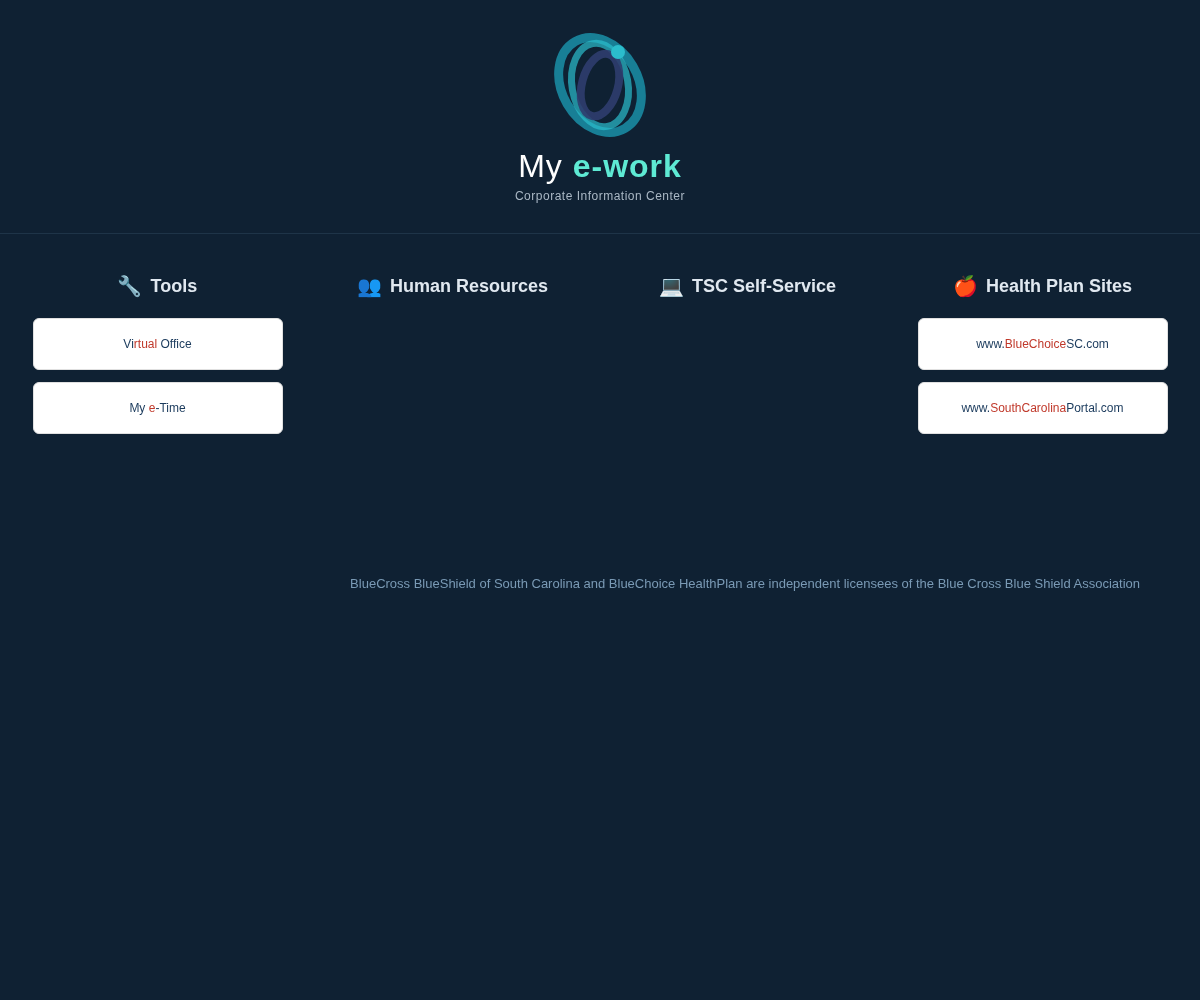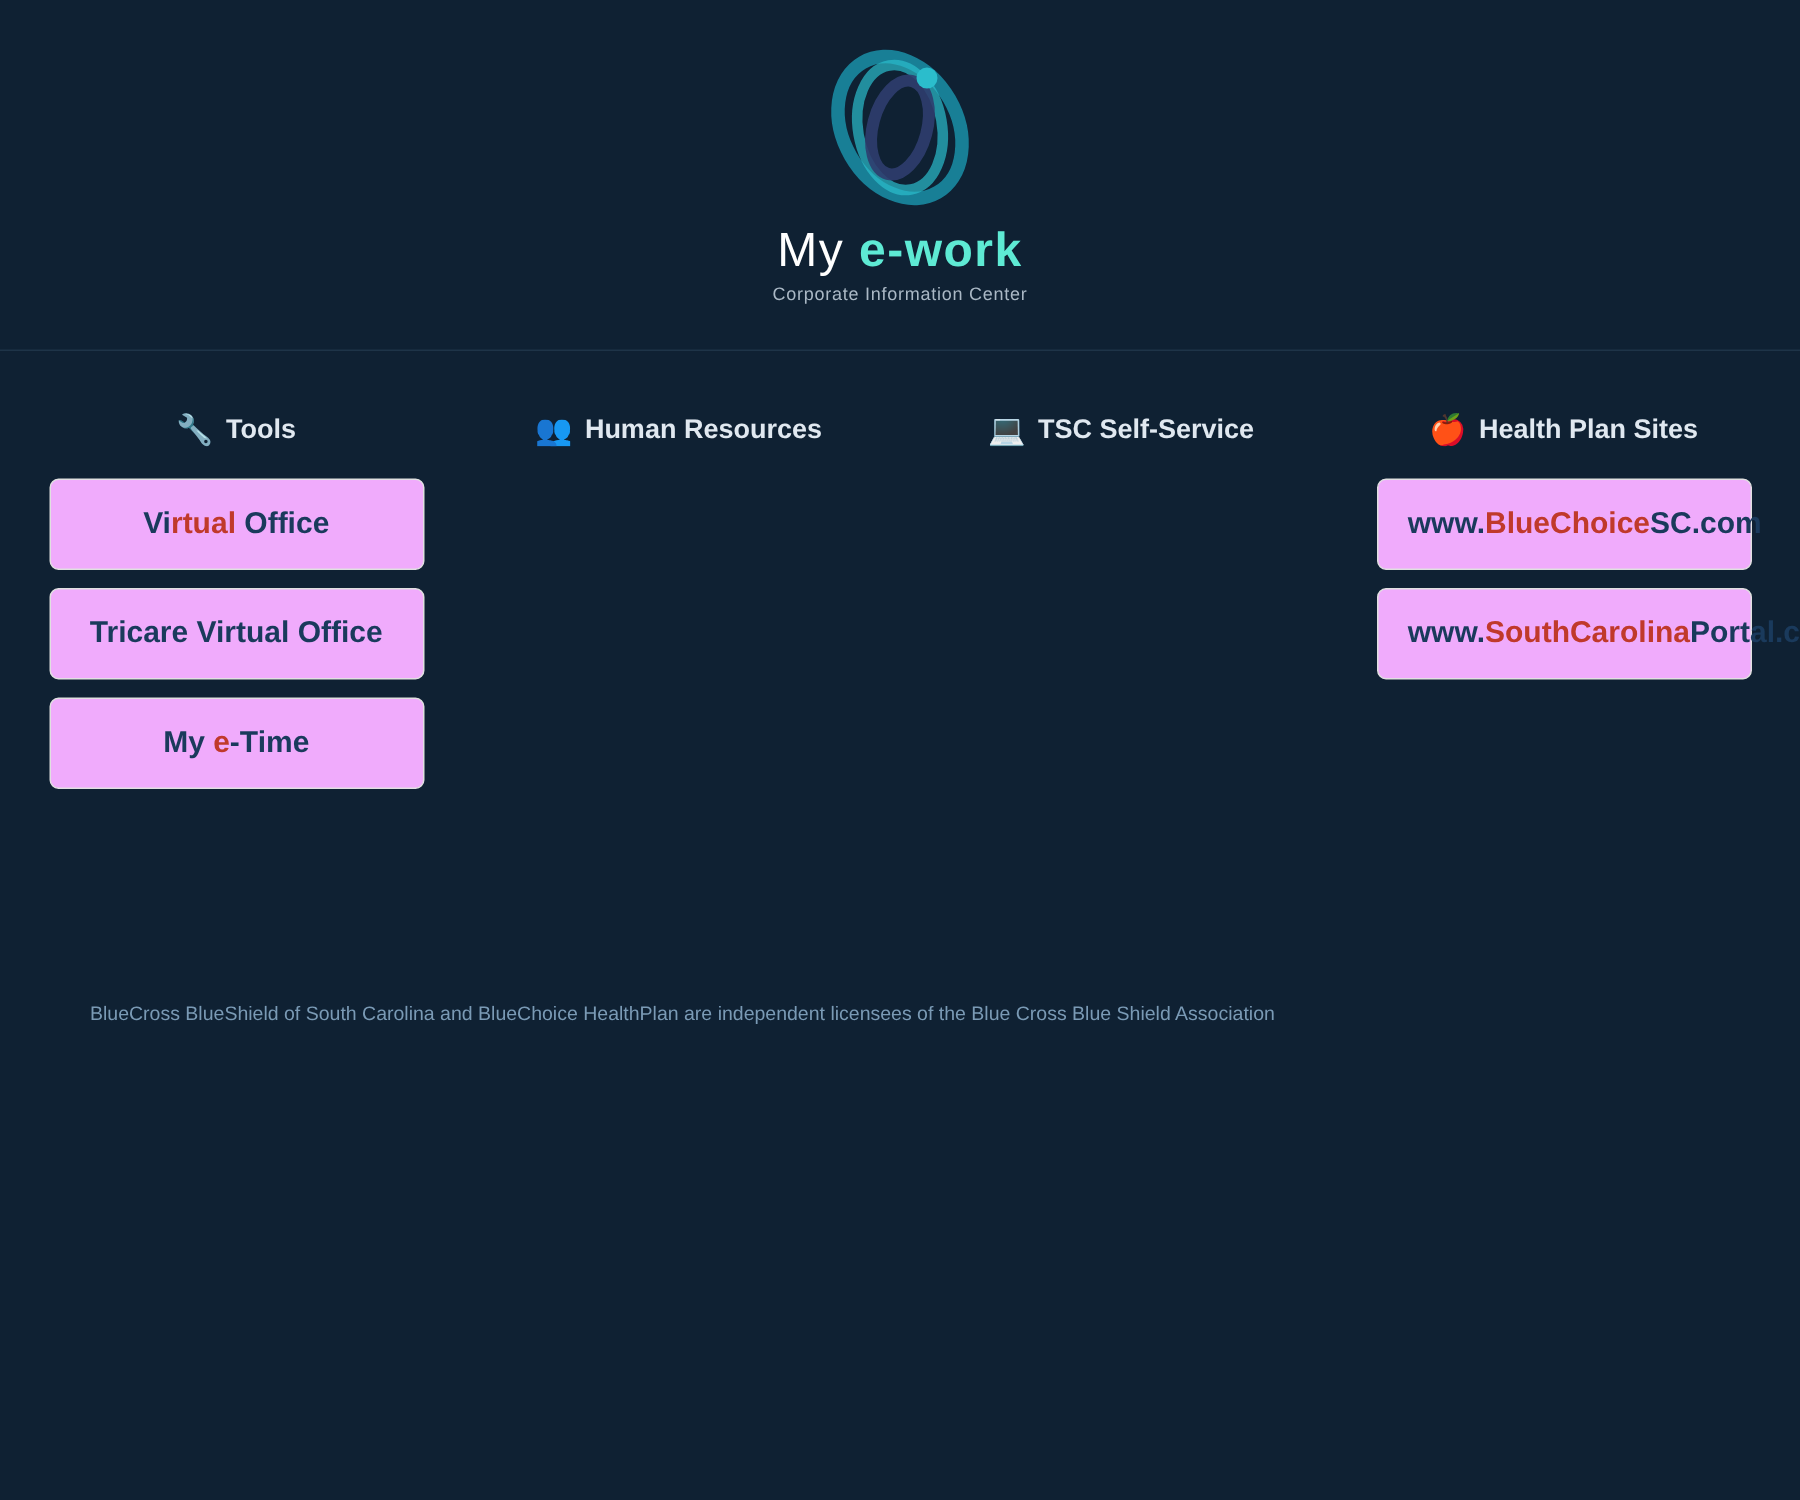--- a/index.html
+++ b/index.html
@@ -94,43 +94,43 @@
     }
 
     .column-icon {
       font-size: 20px;
     }
 
     
     .nav-button {
       width: 250px;
       padding: 18px 20px;
-      background-color: #f0abfc;
+      background-color: #ffffff;
       border: 1px solid #e0e0e0;
       border-radius: 6px;
       cursor: pointer;
-      font-size: 20px;
-      font-weight: 700;
+      font-size: 12px;
+      font-weight: 400;
       text-align: center;
       transition: background-color 0.2s;
       display: block;
     }
 
     .nav-button .label-part-dark {
       color: #1a3a5c;
     }
 
     .nav-button .label-part-red {
       color: #c0392b;
     }
 
     
     .footer {
       margin-top: 80px;
-      text-align: left;
+      text-align: right;
       color: #7a9ab5;
       font-size: 13px;
       padding: 0 60px;
       line-height: 1.6;
     }
   </style>
 </head>
 <body>
 
 <div class="header">
@@ -159,23 +159,20 @@
 
     <div class="column">
       <div class="column-header">
         <span class="column-icon">🔧</span>
         <span>Tools</span>
       </div>
       <button class="nav-button">
         <span class="label-part-dark">Vi</span><span class="label-part-red">rtual</span><span class="label-part-dark"> Office</span>
       </button>
       <button class="nav-button">
-        <span class="label-part-dark">Tricare Virtual Office</span>
-      </button>
-      <button class="nav-button">
         <span class="label-part-dark">My </span><span class="label-part-red">e</span><span class="label-part-dark">-Time</span>
       </button>
     </div>
 
     <div class="column">
       <div class="column-header">
         <span class="column-icon">👥</span>
         <span>Human Resources</span>
       </div>
     </div>

